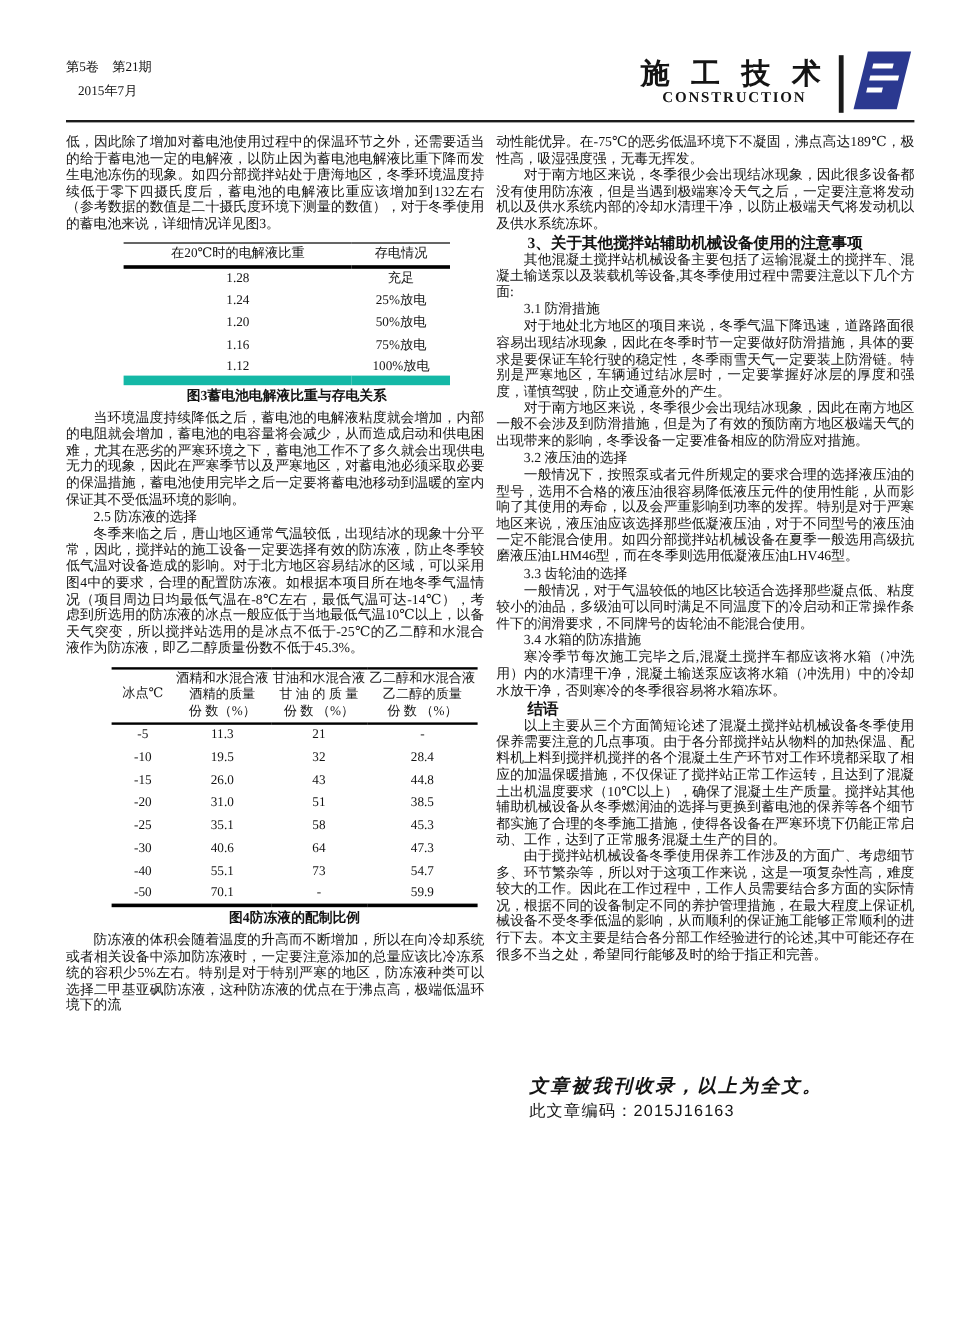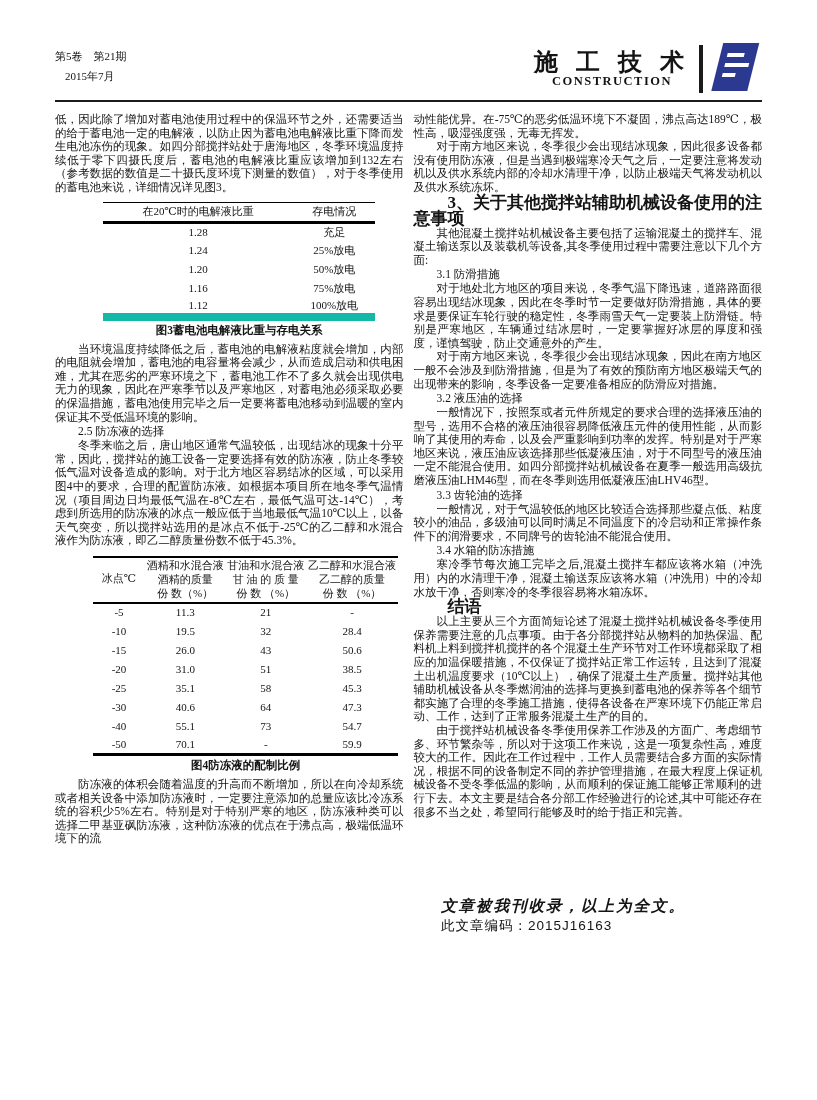--- a/index.html
+++ b/index.html
@@ -21,21 +21,21 @@
   .jname .en { font-size:12.5px; font-weight:bold; letter-spacing:1.5px; font-family:"Liberation Serif",serif; line-height:15px; }
   .vbar { width:4px; height:48px; background:#1a1a1a; margin:0 7px 0 9px; }
   .hdr-rule { border:none; border-top:2px solid #1c1c1c; margin-top:4px; }
 
   
   .cols { display:flex; gap:10px; margin-top:11px; }
   .col { width:349px; font-size:11.5px; line-height:13.6px; text-align:justify; }
   .col p { text-indent:2em; }
   .col p.noindent { text-indent:0; }
   .h-sub { text-indent:2em; font-weight:normal; font-size:11.5px; line-height:15px; }
-  .h-bold { text-indent:2em; font-weight:bold; font-size:17px; line-height:16px; }
+  .h-bold { text-indent:2em; font-weight:bold; font-size:13px; line-height:16px; }
 
   
   table { border-collapse:collapse; font-size:11px; }
   .t1 { width:272px; margin:7px auto 0 48px; border-top:1px solid #000; border-bottom:8px solid #14b8a6; }
   .t1 thead th { font-weight:normal; border-bottom:3px solid #000; height:20px; text-align:center; }
   .t1 td { height:19px; text-align:center; }
   .caption { font-weight:bold; text-align:center; font-size:11.5px; margin:3px 0 5px 0; }
   .cap1 { width:272px; margin-left:48px; }
   .t2 { width:305px; margin:8px auto 0 38px; border-top:2px solid #000; border-bottom:3px solid #000; }
   .t2 thead th { font-weight:normal; border-bottom:2px solid #000; text-align:center; vertical-align:middle; padding-bottom:2px; }
@@ -145,21 +145,21 @@
           <tr>
               <td>-10</td>
               <td>19.5</td>
               <td>32</td>
               <td>28.4</td>
             </tr>
           <tr>
               <td>-15</td>
               <td>26.0</td>
               <td>43</td>
-              <td>50.6</td>
+              <td>44.8</td>
             </tr>
           <tr>
               <td>-20</td>
               <td>31.0</td>
               <td>51</td>
               <td>38.5</td>
             </tr>
           <tr>
               <td>-25</td>
               <td>35.1</td>

